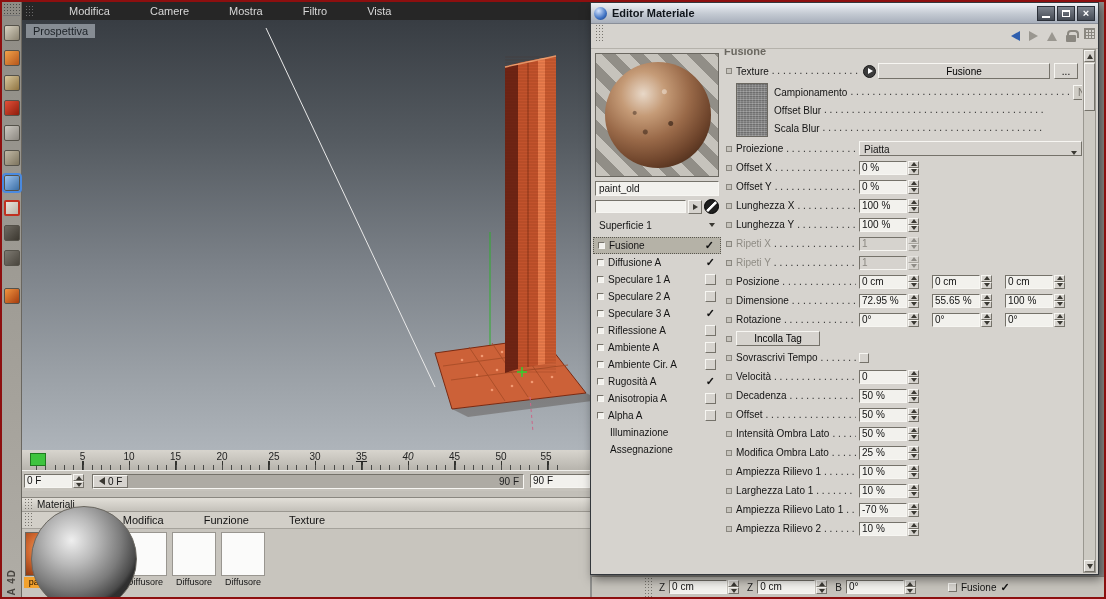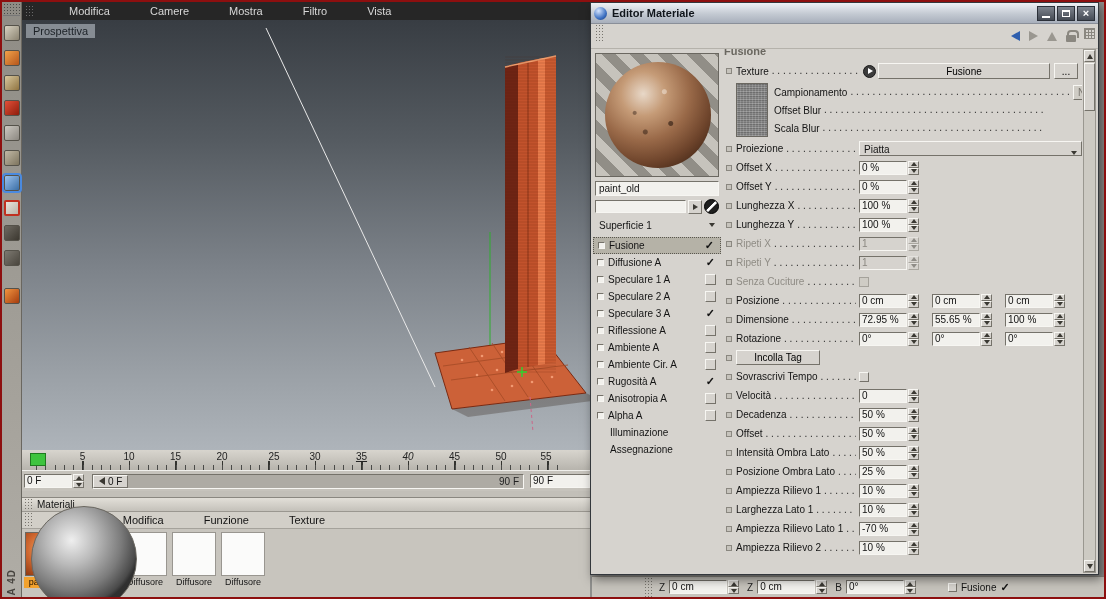--- a/index.html
+++ b/index.html
@@ -645,28 +645,20 @@
                   <i class="up">
                     <b></b>
                   </i>
                   <i class="down">
                     <b></b>
                   </i>
                 </span>
               </span>
             </span>
           </div>
-          <div class="prow dis">
-            <span class="keydot"></span>
-            <span class="plabel">Senza Cuciture</span>
-            <span class="leader"></span>
-            <span class="pfields">
-              <span class="cbdis"></span>
-            </span>
-          </div>
           <div class="prow">
             <span class="keydot"></span>
             <span class="plabel">Posizione</span>
             <span class="leader"></span>
             <span class="pfields">
               <span class="fieldwrap">
                 <span class="pfield">0 cm</span>
                 <span class="spinner">
                   <i class="up">
                     <b></b>
@@ -859,21 +851,21 @@
                   </i>
                   <i class="down">
                     <b></b>
                   </i>
                 </span>
               </span>
             </span>
           </div>
           <div class="prow">
             <span class="keydot"></span>
-            <span class="plabel">Posizione Ombra Lato</span>
+            <span class="plabel">Modifica Ombra Lato</span>
             <span class="leader"></span>
             <span class="pfields">
               <span class="fieldwrap">
                 <span class="pfield">25 %</span>
                 <span class="spinner">
                   <i class="up">
                     <b></b>
                   </i>
                   <i class="down">
                     <b></b>

